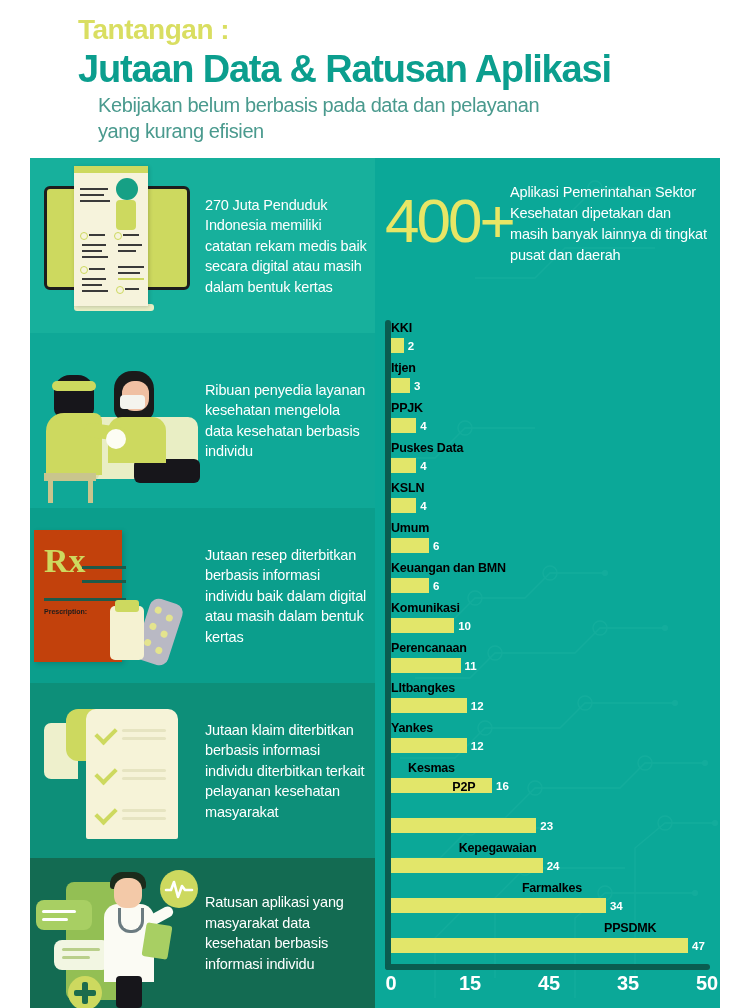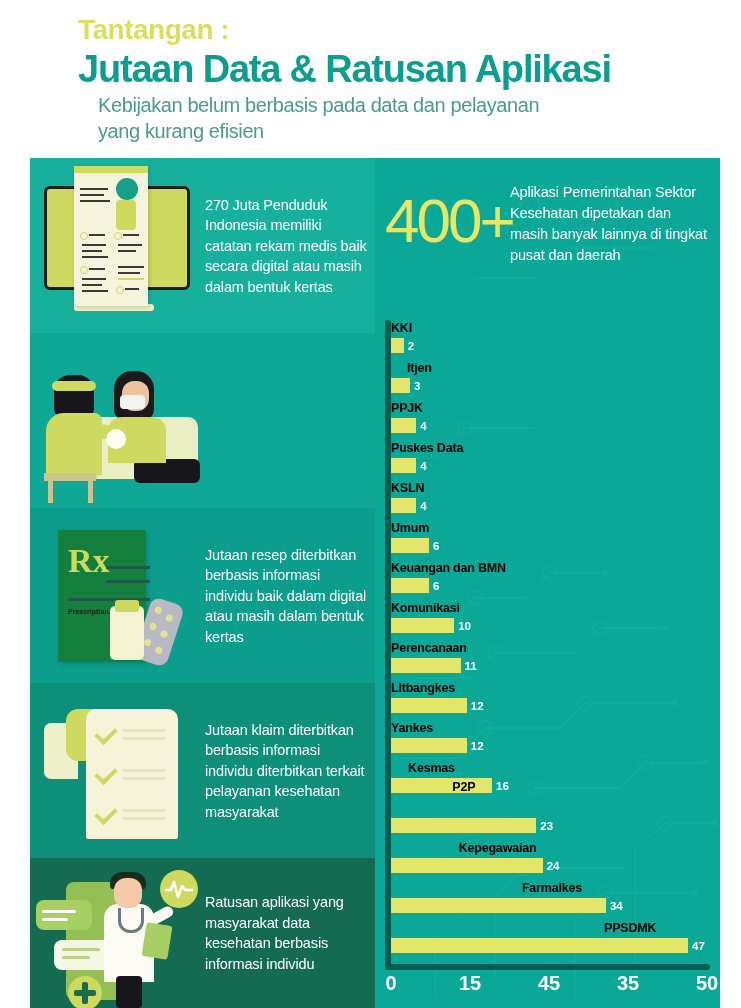--- a/index.html
+++ b/index.html
@@ -63,21 +63,21 @@
   .vax-pat-legs{position:absolute;left:104px;top:126px;width:66px;height:24px;background:#17161b;border-radius:6px;}
   .vax-doc-hair{position:absolute;left:24px;top:42px;width:40px;height:42px;background:#17161b;border-radius:16px 16px 8px 8px;}
   .vax-shield{position:absolute;left:22px;top:48px;width:44px;height:10px;background:#cdd95f;border-radius:5px;}
   .vax-doc-body{position:absolute;left:16px;top:80px;width:56px;height:62px;background:#cdd95f;border-radius:18px 8px 0 0;}
   .vax-arm{position:absolute;left:54px;top:92px;width:42px;height:14px;background:#cdd95f;border-radius:7px;transform:rotate(8deg);}
   .vax-cotton{position:absolute;left:76px;top:96px;width:20px;height:20px;background:#fdfdf4;border-radius:50%;}
   .vax-stool{position:absolute;left:14px;top:140px;width:52px;height:8px;background:#c9c58d;}
   .vax-stoolleg{position:absolute;top:148px;width:5px;height:22px;background:#c9c58d;}
 
   
-  .rx-paper{position:absolute;left:28px;top:22px;width:88px;height:132px;background:#15803d;
+  .rx-paper{position:absolute;left:4px;top:22px;width:88px;height:132px;background:#c2410c;
      box-shadow:2px 2px 5px rgba(0,0,0,.15);}
   .rx-glyph{position:absolute;left:10px;top:14px;font-size:34px;font-weight:bold;color:#cdd95f;
      font-family:"Liberation Serif",serif;line-height:1;}
   .rx-rule{position:absolute;height:3px;background:#1d5a4a;}
   .rx-label{position:absolute;left:10px;top:78px;font-size:7px;font-weight:bold;color:#1d1d1d;}
   .rx-bottle{position:absolute;left:80px;top:98px;width:34px;height:54px;background:#f5f2d2;border-radius:5px;}
   .rx-cap{position:absolute;left:85px;top:92px;width:24px;height:12px;background:#cdd95f;border-radius:3px;}
   .rx-blister{position:absolute;left:112px;top:92px;width:34px;height:64px;background:#b9b9c4;border-radius:9px;transform:rotate(18deg);}
   .rx-pill{position:absolute;width:7px;height:7px;border-radius:50%;background:#e4e48e;}
 
@@ -184,20 +184,21 @@
       <div class="vax-pat-body"></div>
       <div class="vax-doc-hair"></div>
       <div class="vax-shield"></div>
       <div class="vax-doc-body"></div>
       <div class="vax-arm"></div>
       <div class="vax-cotton"></div>
       <div class="vax-stool"></div>
       <div class="vax-stoolleg" style="left:18px;"></div>
       <div class="vax-stoolleg" style="left:58px;"></div>
     </div>
+    <div class="txt">Ribuan penyedia layanan kesehatan mengelola data kesehatan berbasis individu</div>
   </div>
 
   <div class="lrow row2">
     <div class="art">
       <div class="rx-paper">
         <div class="rx-glyph">Rx</div>
         <div class="rx-rule" style="left:48px;top:36px;width:44px;"></div>
         <div class="rx-rule" style="left:48px;top:50px;width:44px;"></div>
         <div class="rx-rule" style="left:10px;top:68px;width:82px;"></div>
         <div class="rx-label">Prescription:</div>
@@ -309,21 +310,21 @@
   <div class="big-cap">Aplikasi Pemerintahan Sektor Kesehatan dipetakan dan masih banyak lainnya di tingkat pusat dan daerah</div>
 </div>
 
 <div class="chart">
   <div class="axis-y"></div>
   <div class="axis-x"></div>
   <div id="bars">
       <div class="bar-label" style="left: 16px; top: 1px;">KKI</div>
       <div class="bar" style="left: 16px; top: 18px; width: 12.64px; background: rgb(226, 230, 106);"></div>
       <div class="bar-value" style="left: 32.64px; top: 20px;">2</div>
-      <div class="bar-label" style="left: 16px; top: 41px; padding-left: 16px;">Itjen</div>
+      <div class="bar-label" style="left: 16px; top: 41px;">Itjen</div>
       <div class="bar" style="left: 16px; top: 58px; width: 18.96px; background: rgb(226, 230, 106);"></div>
       <div class="bar-value" style="left: 38.96px; top: 60px;">3</div>
       <div class="bar-label" style="left: 16px; top: 81px;">PPJK</div>
       <div class="bar" style="left: 16px; top: 98px; width: 25.28px; background: rgb(226, 230, 106);"></div>
       <div class="bar-value" style="left: 45.28px; top: 100px;">4</div>
       <div class="bar-label" style="left: 16px; top: 121px;">Puskes Data</div>
       <div class="bar" style="left: 16px; top: 138px; width: 25.28px; background: rgb(226, 230, 106);"></div>
       <div class="bar-value" style="left: 45.28px; top: 140px;">4</div>
       <div class="bar-label" style="left: 16px; top: 161px;">KSLN</div>
       <div class="bar" style="left: 16px; top: 178px; width: 25.28px; background: rgb(226, 230, 106);"></div>

